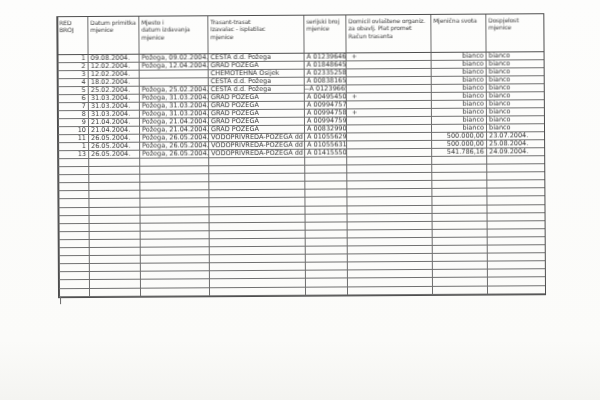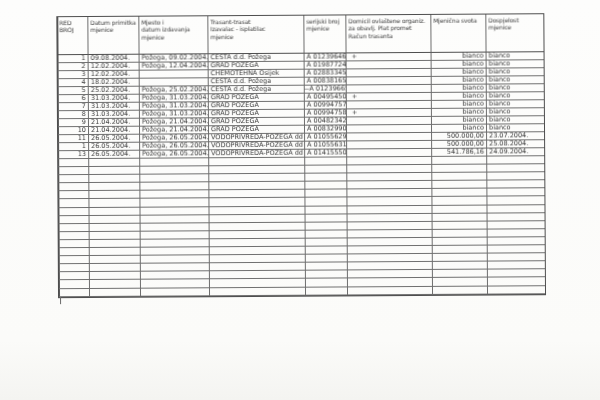--- a/index.html
+++ b/index.html
@@ -77,31 +77,31 @@
         <div class="cell">A 01239646</div>
         <div class="cell c-mark">+</div>
         <div class="cell c-right">bianco</div>
         <div class="cell">bianco</div>
       </div>
       <div class="row data">
         <div class="cell c-right">2</div>
         <div class="cell">12.02.2004.</div>
         <div class="cell">Požega, 12.04.2004.</div>
         <div class="cell">GRAD POŽEGA</div>
-        <div class="cell">A 01987724</div>
+        <div class="cell">A 01848645</div>
         <div class="cell c-mark"></div>
         <div class="cell c-right">bianco</div>
         <div class="cell">bianco</div>
       </div>
       <div class="row data">
         <div class="cell c-right">3</div>
         <div class="cell">12.02.2004.</div>
         <div class="cell"></div>
         <div class="cell">CHEMOTEHNA Osijek</div>
-        <div class="cell">A 02883345</div>
+        <div class="cell">A 02335258</div>
         <div class="cell c-mark"></div>
         <div class="cell c-right">bianco</div>
         <div class="cell">bianco</div>
       </div>
       <div class="row data">
         <div class="cell c-right">4</div>
         <div class="cell">18.02.2004.</div>
         <div class="cell"></div>
         <div class="cell">CESTA d.d. Požega</div>
         <div class="cell">A 00838165</div>
@@ -147,21 +147,21 @@
         <div class="cell">A 00994758</div>
         <div class="cell c-mark">+</div>
         <div class="cell c-right">bianco</div>
         <div class="cell">bianco</div>
       </div>
       <div class="row data">
         <div class="cell c-right">9</div>
         <div class="cell">21.04.2004.</div>
         <div class="cell">Požega, 21.04.2004.</div>
         <div class="cell">GRAD POŽEGA</div>
-        <div class="cell">A 00482342</div>
+        <div class="cell">A 00994759</div>
         <div class="cell c-mark"></div>
         <div class="cell c-right">bianco</div>
         <div class="cell">bianco</div>
       </div>
       <div class="row data">
         <div class="cell c-right">10</div>
         <div class="cell">21.04.2004.</div>
         <div class="cell">Požega, 21.04.2004.</div>
         <div class="cell">GRAD POŽEGA</div>
         <div class="cell">A 00832990</div>

